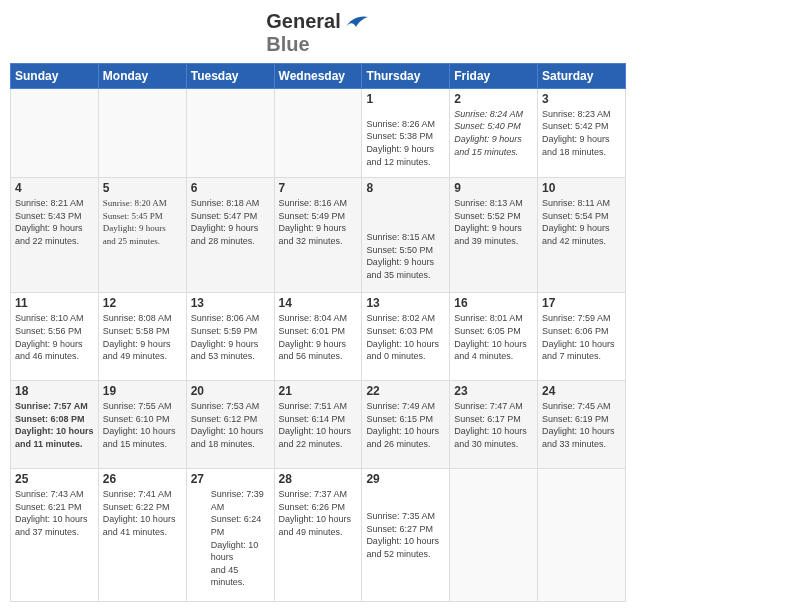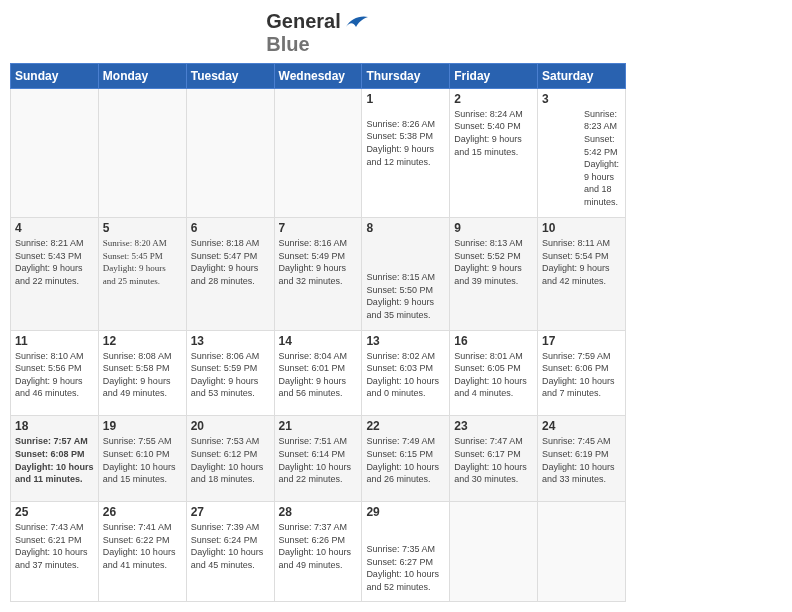--- a/index.html
+++ b/index.html
@@ -121,28 +121,28 @@
           <td class="empty"></td>
           <td>
             <div class="day-number">1</div>
             <div class="day-info" style="white-space: pre-line; margin-top: 12px;">Sunrise: 8:26 AM
 Sunset: 5:38 PM
 Daylight: 9 hours
 and 12 minutes.</div>
           </td>
           <td>
             <div class="day-number">2</div>
-            <div class="day-info" style="white-space: pre-line;">Sunrise: 8:24 AM
+            <div class="day-info" style="white-space: pre-line; font-style: italic;">Sunrise: 8:24 AM
 Sunset: 5:40 PM
 Daylight: 9 hours
 and 15 minutes.</div>
           </td>
           <td>
             <div class="day-number">3</div>
-            <div class="day-info" style="white-space: pre-line; margin-left: 42px;">Sunrise: 8:23 AM
+            <div class="day-info" style="white-space: pre-line;">Sunrise: 8:23 AM
 Sunset: 5:42 PM
 Daylight: 9 hours
 and 18 minutes.</div>
           </td>
         </tr>
         <tr class="row-stripe">
           <td>
             <div class="day-number">4</div>
             <div class="day-info" style="white-space: pre-line;">Sunrise: 8:21 AM
 Sunset: 5:43 PM
@@ -304,21 +304,21 @@
           </td>
           <td>
             <div class="day-number">26</div>
             <div class="day-info" style="white-space: pre-line;">Sunrise: 7:41 AM
 Sunset: 6:22 PM
 Daylight: 10 hours
 and 41 minutes.</div>
           </td>
           <td>
             <div class="day-number">27</div>
-            <div class="day-info" style="white-space: pre-line;">Sunrise: 7:39 AM
+            <div class="day-info" style="white-space: pre-line; margin-left: 20px;">Sunrise: 7:39 AM
 Sunset: 6:24 PM
 Daylight: 10 hours
 and 45 minutes.</div>
           </td>
           <td>
             <div class="day-number">28</div>
             <div class="day-info" style="white-space: pre-line;">Sunrise: 7:37 AM
 Sunset: 6:26 PM
 Daylight: 10 hours
 and 49 minutes.</div>

